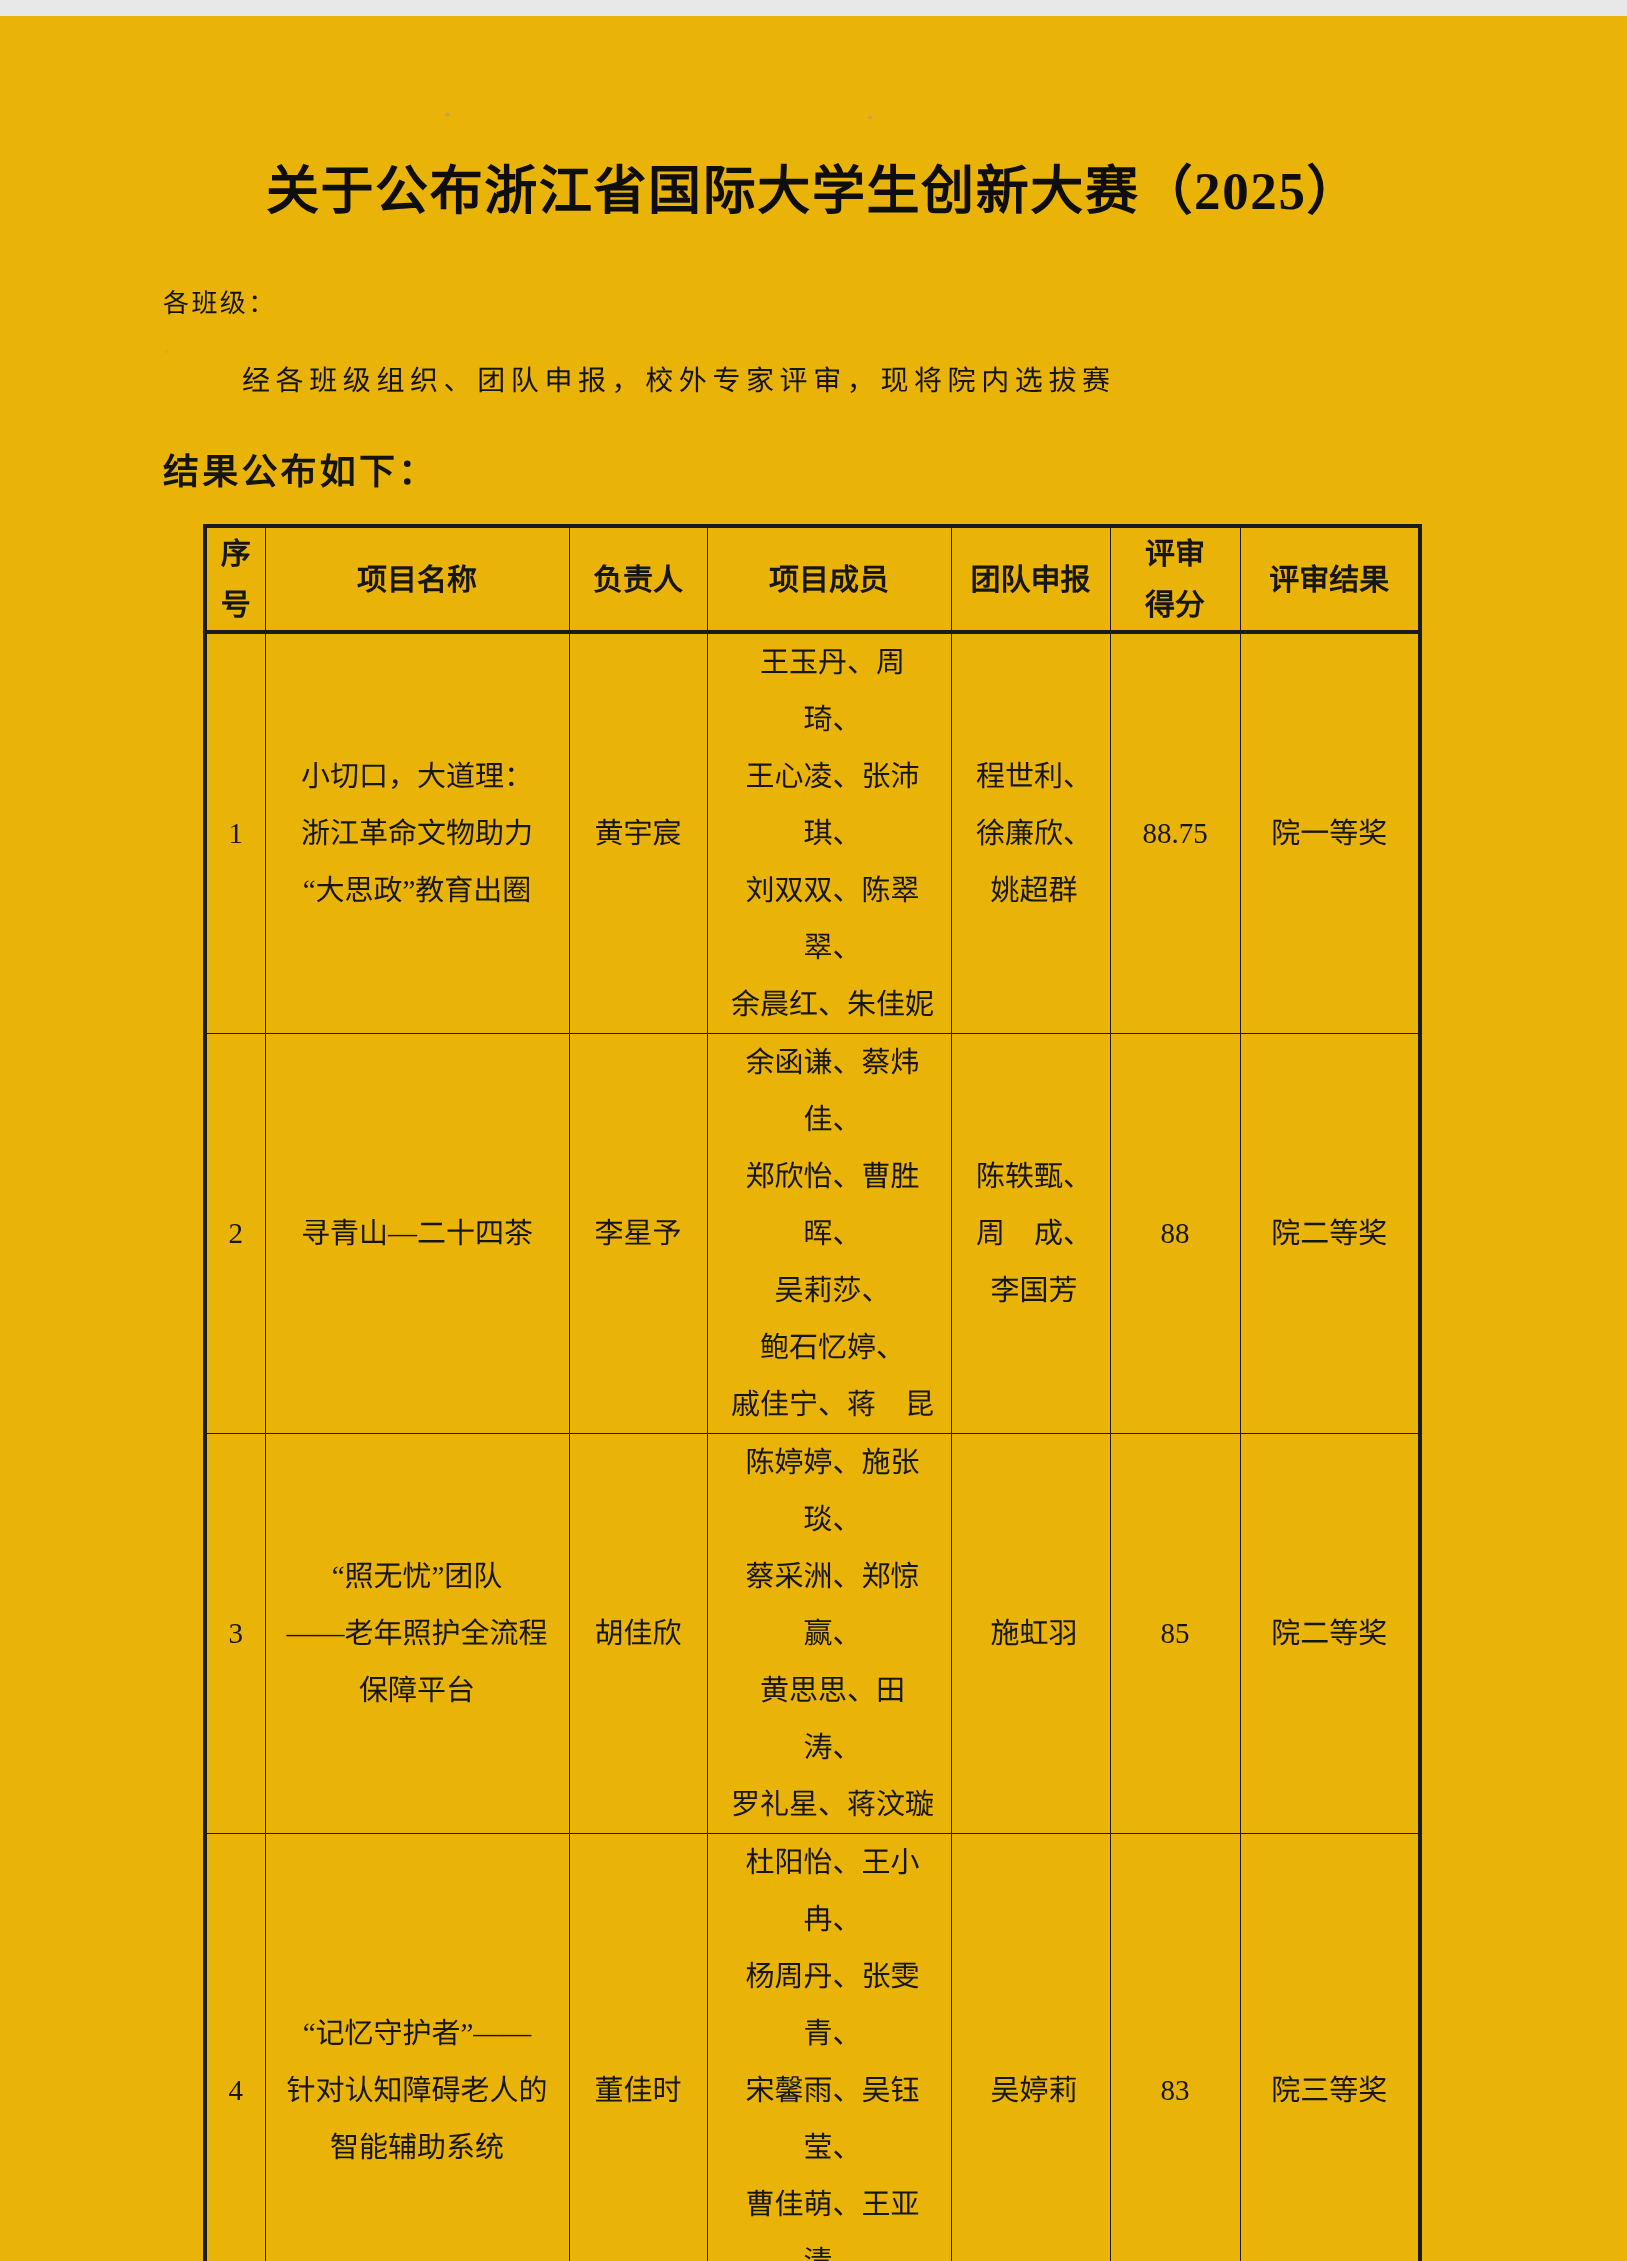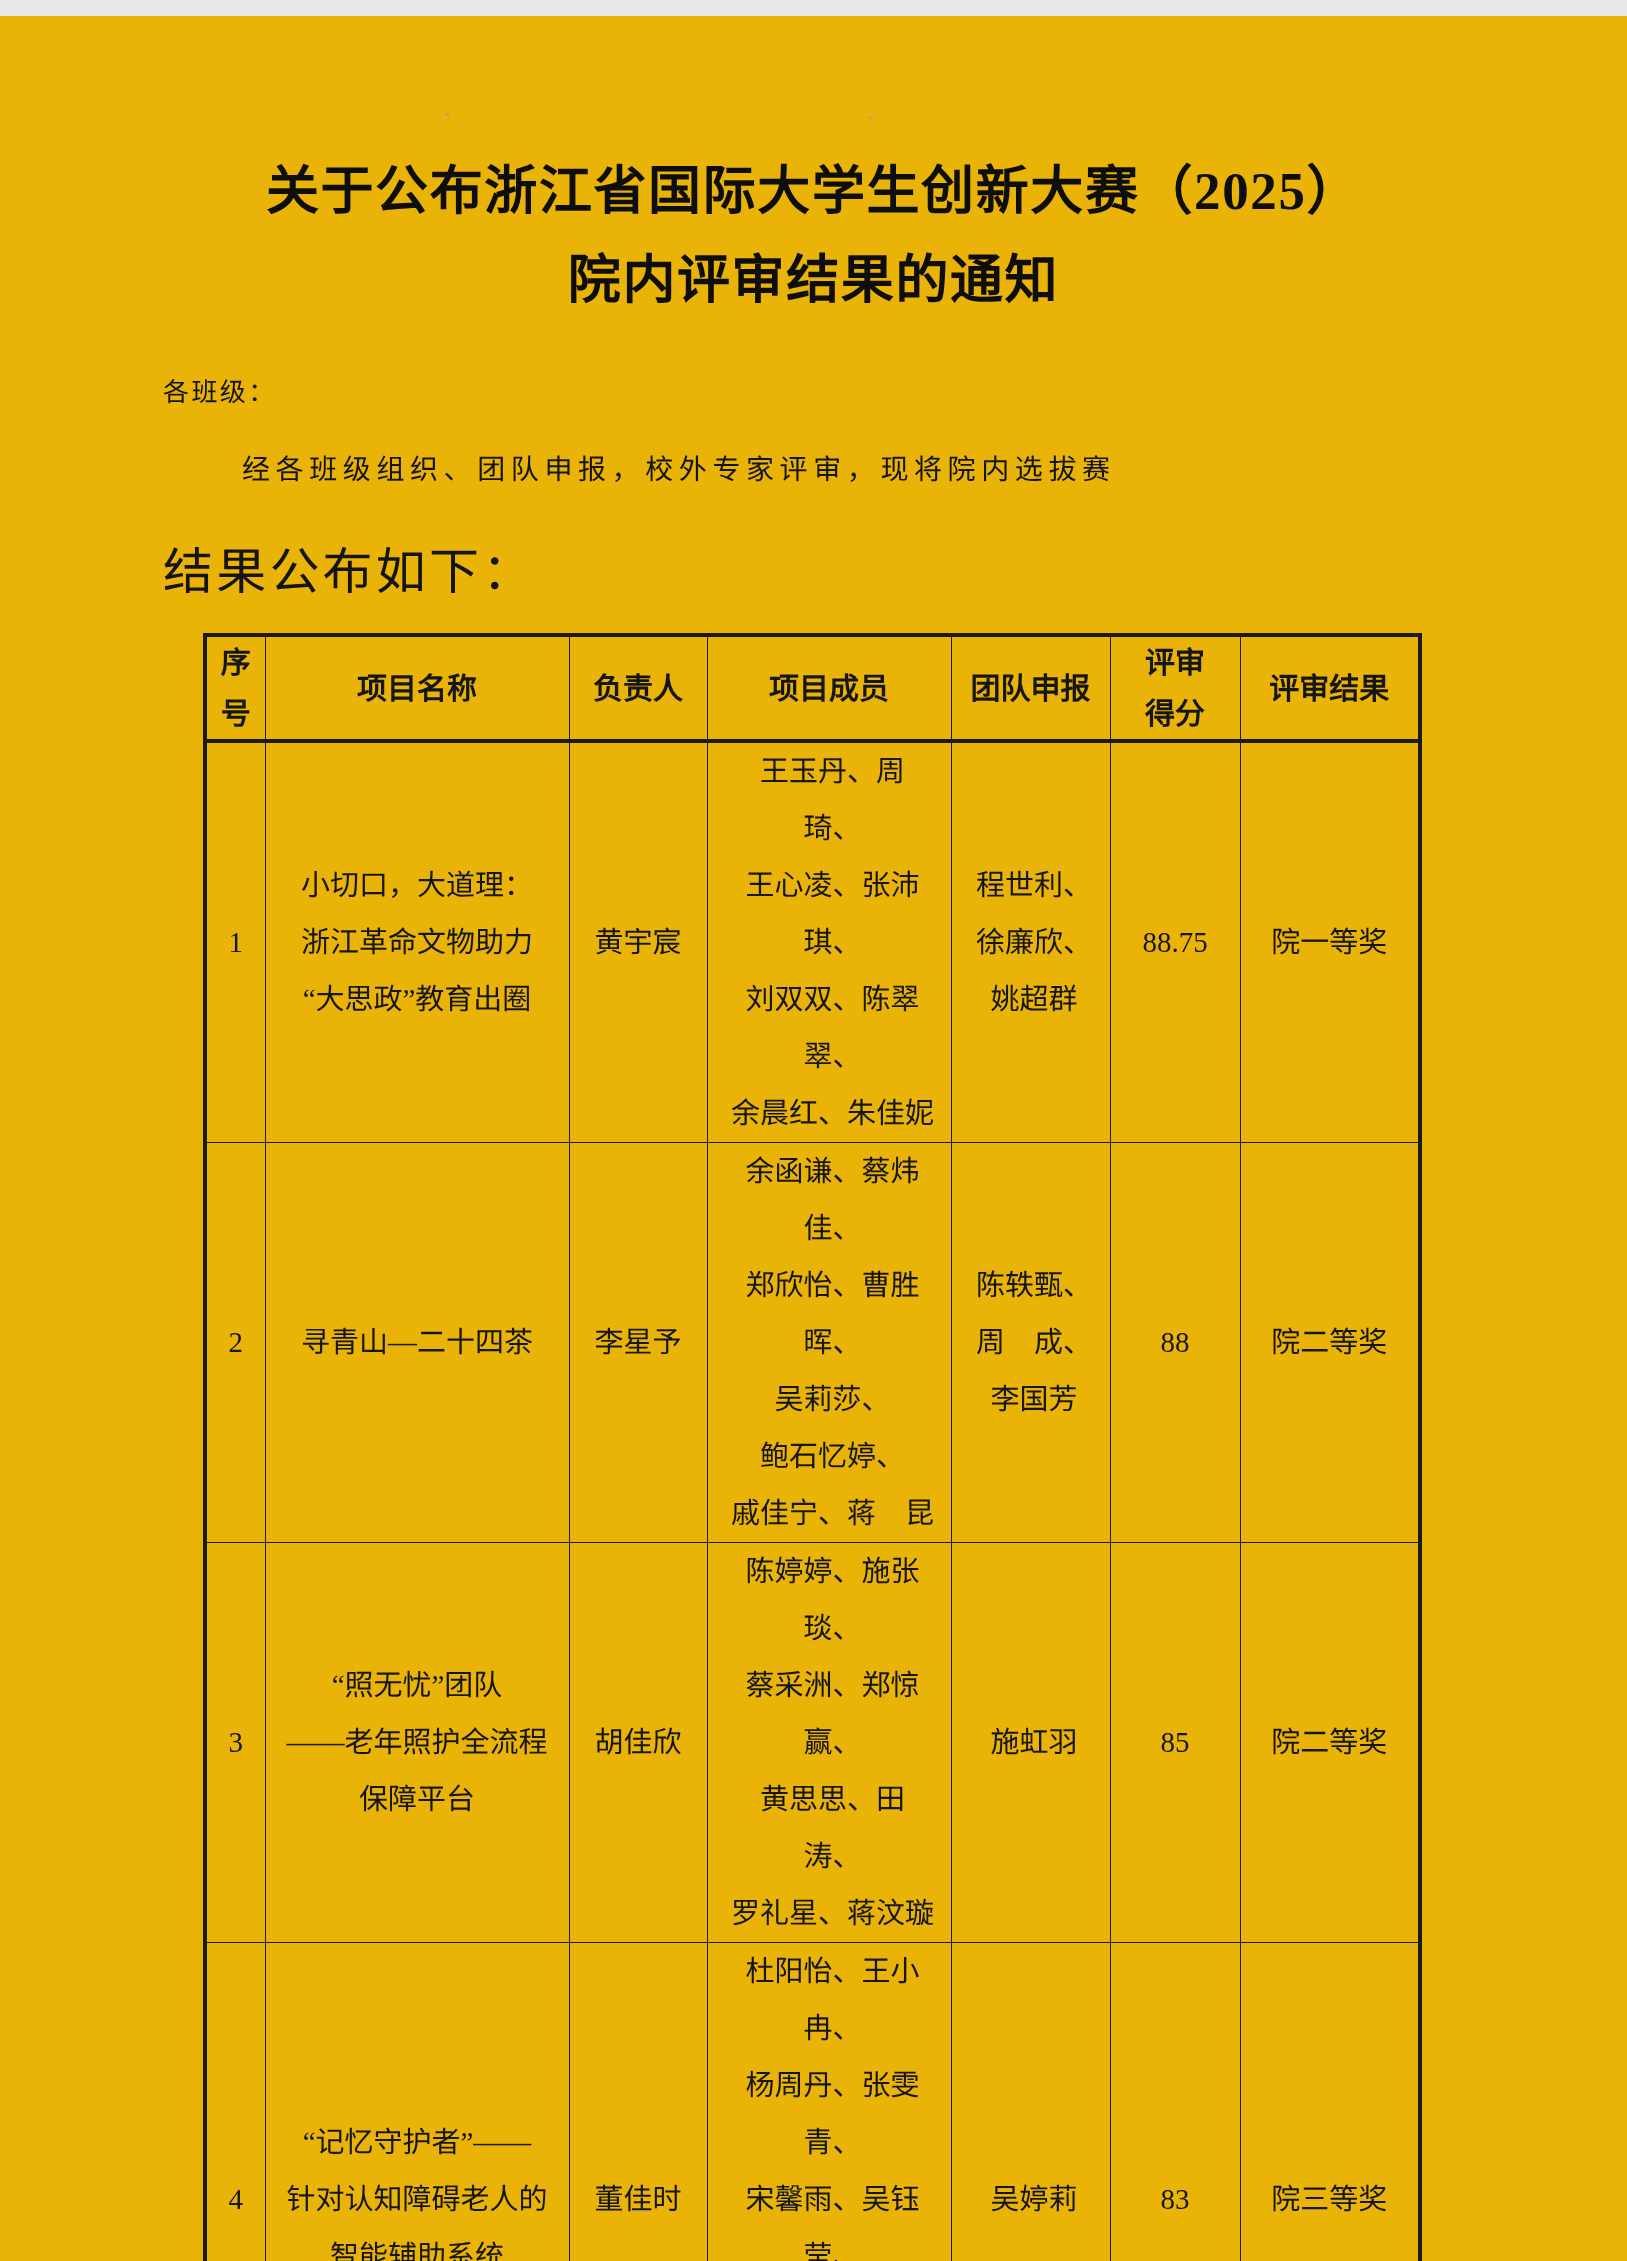--- a/index.html
+++ b/index.html
@@ -36,22 +36,23 @@
   }
   .para {
     margin: 41px 163px 0 163px;
     font-size: 28px;
     letter-spacing: 5.6px;
     line-height: 1.5;
     text-indent: 79px;
   }
   .para2 {
     margin: 40px 163px 0 163px;
-    font-size: 50px;
+    font-size: 36px;
     letter-spacing: 3.2px;
+    font-weight: bold;
   }
 
   table.results {
     margin: 30px 0 0 203px;
     border-collapse: collapse;
     table-layout: fixed;
     width: 1214px;
     border: 4px solid #1b1b1b;
   }
   col.c-seq     { width: 60px; }
@@ -85,21 +86,20 @@
 </head>
 <body>
 
 <div class="page">
   <span class="speck speck1"></span>
   <span class="speck speck2"></span>
   <span class="speck speck3"></span>
 
   <div class="title-block">
     <div>关于公布浙江省国际大学生创新大赛（2025）</div>
-    <div>院内评审结果的通知</div>
   </div>
 
   <div class="salutation">各班级：</div>
 
   <div class="para">经各班级组织、团队申报，校外专家评审，现将院内选拔赛</div>
   <div class="para2">结果公布如下：</div>
 
   <table class="results">
     <colgroup>
       <col class="c-seq">

